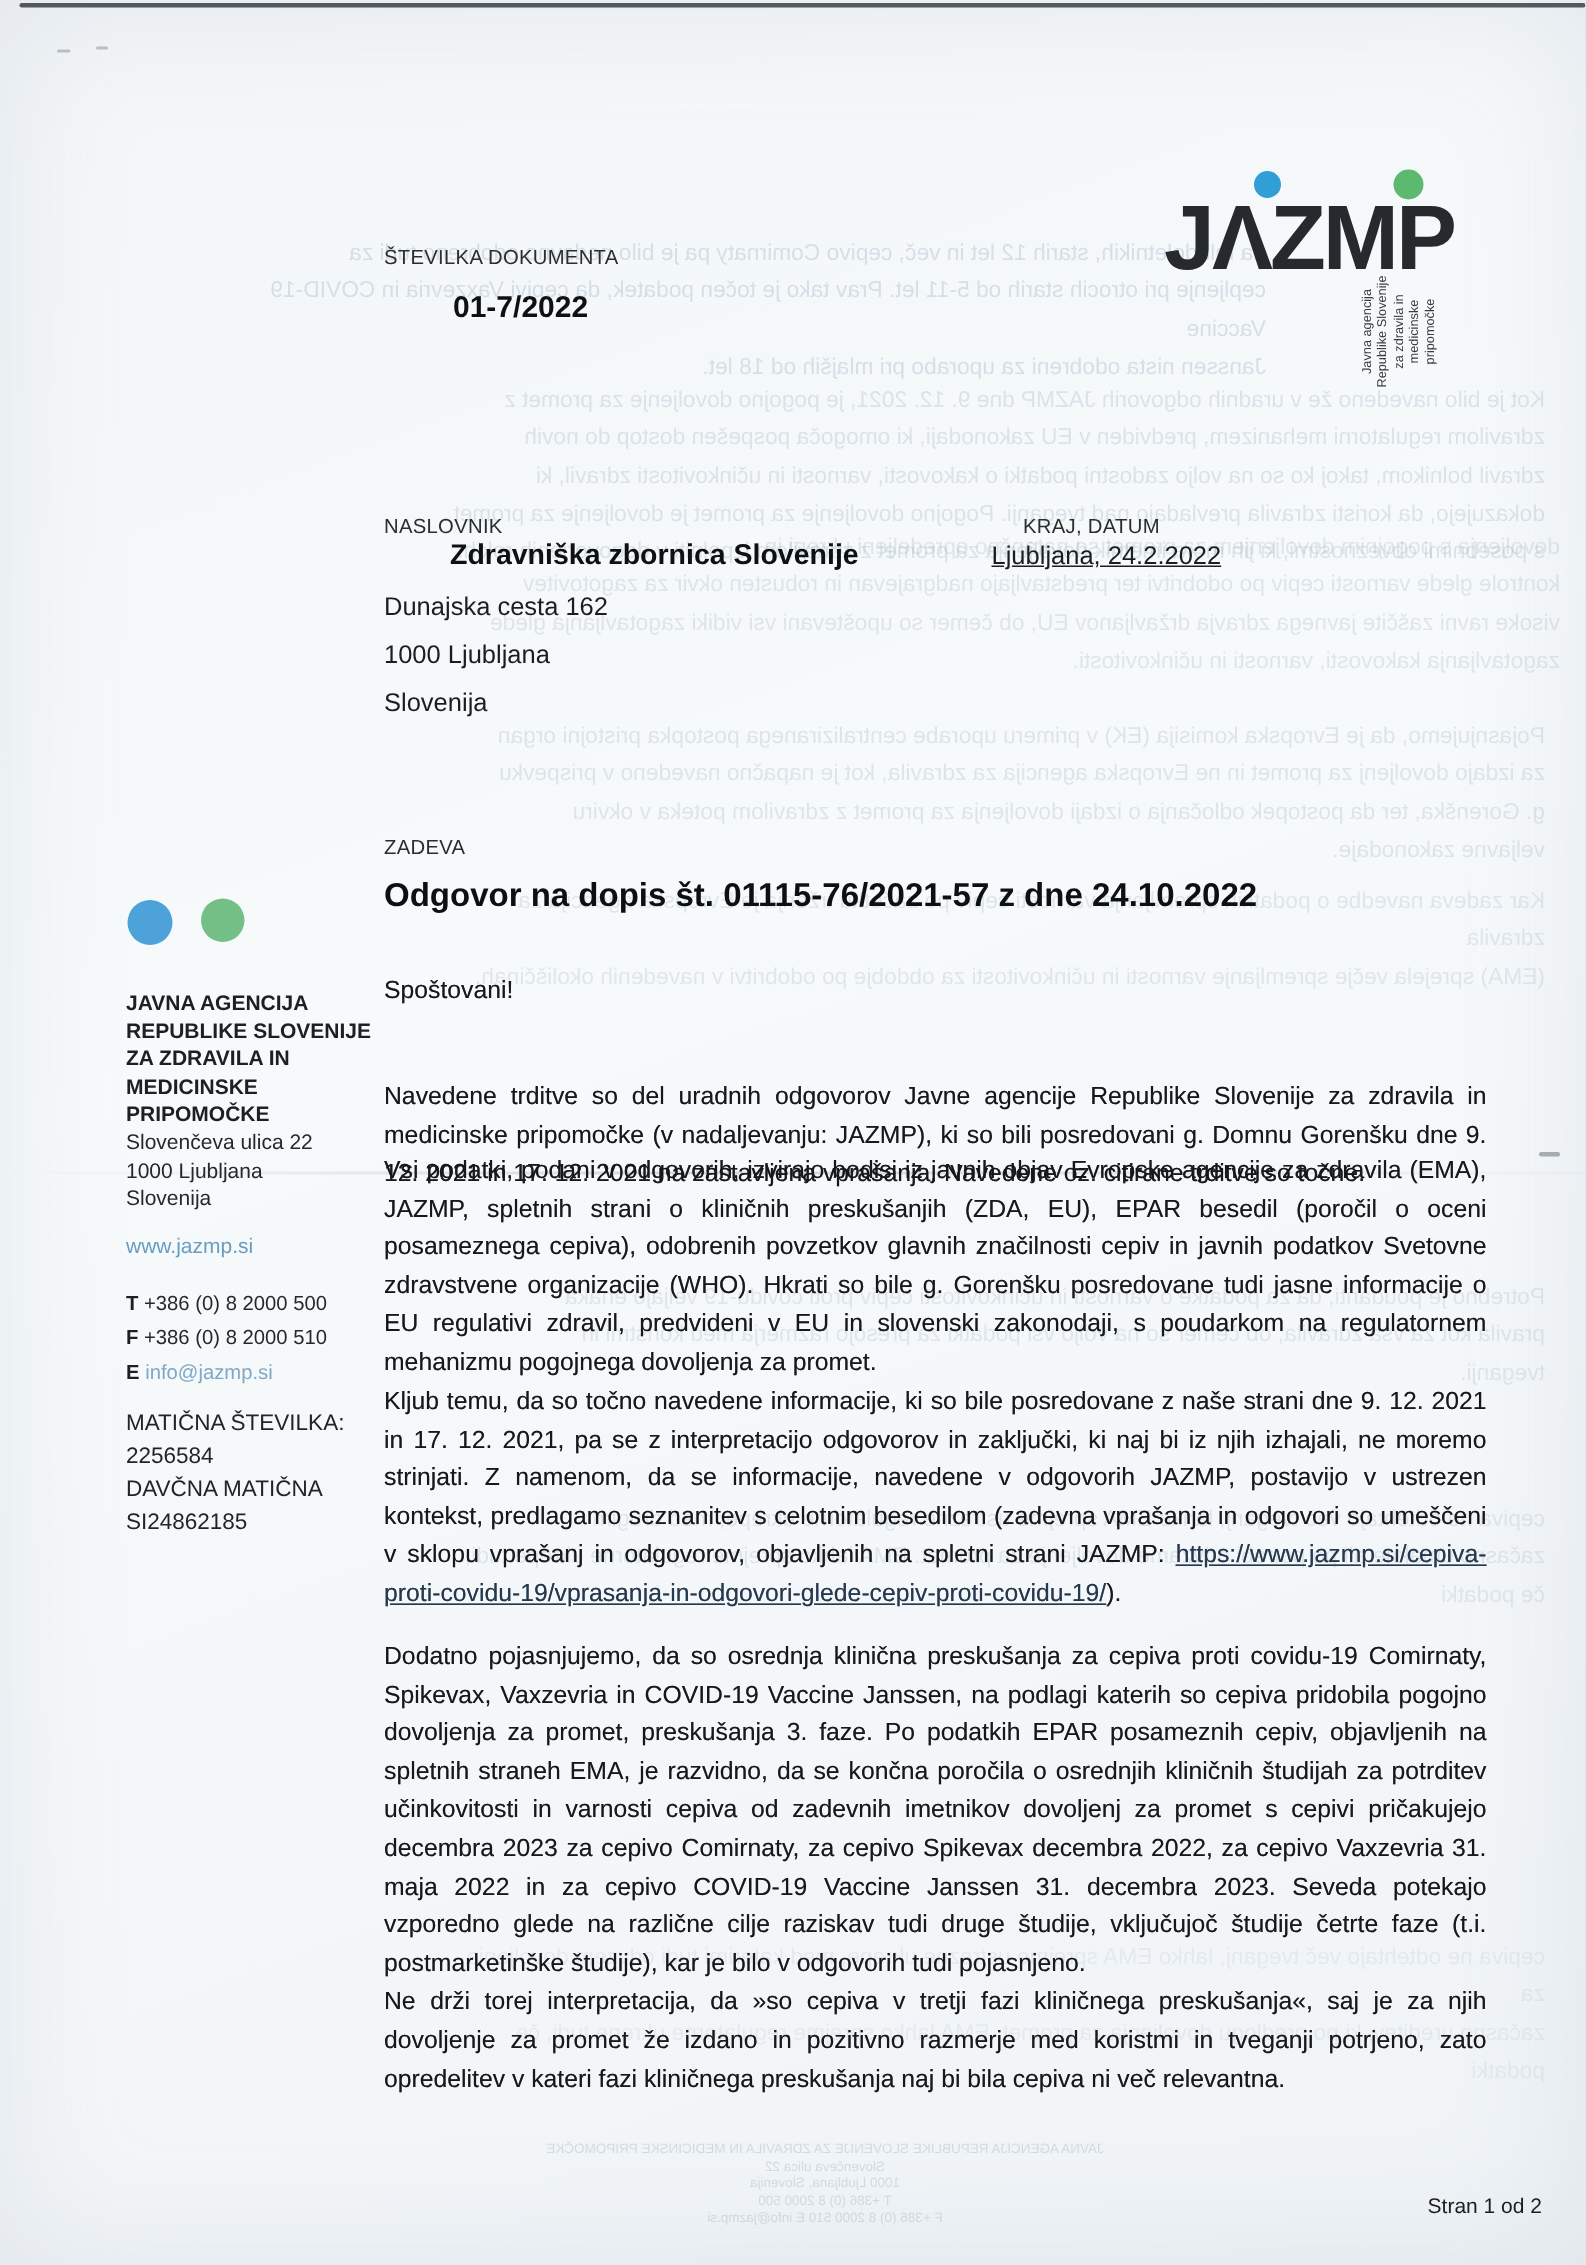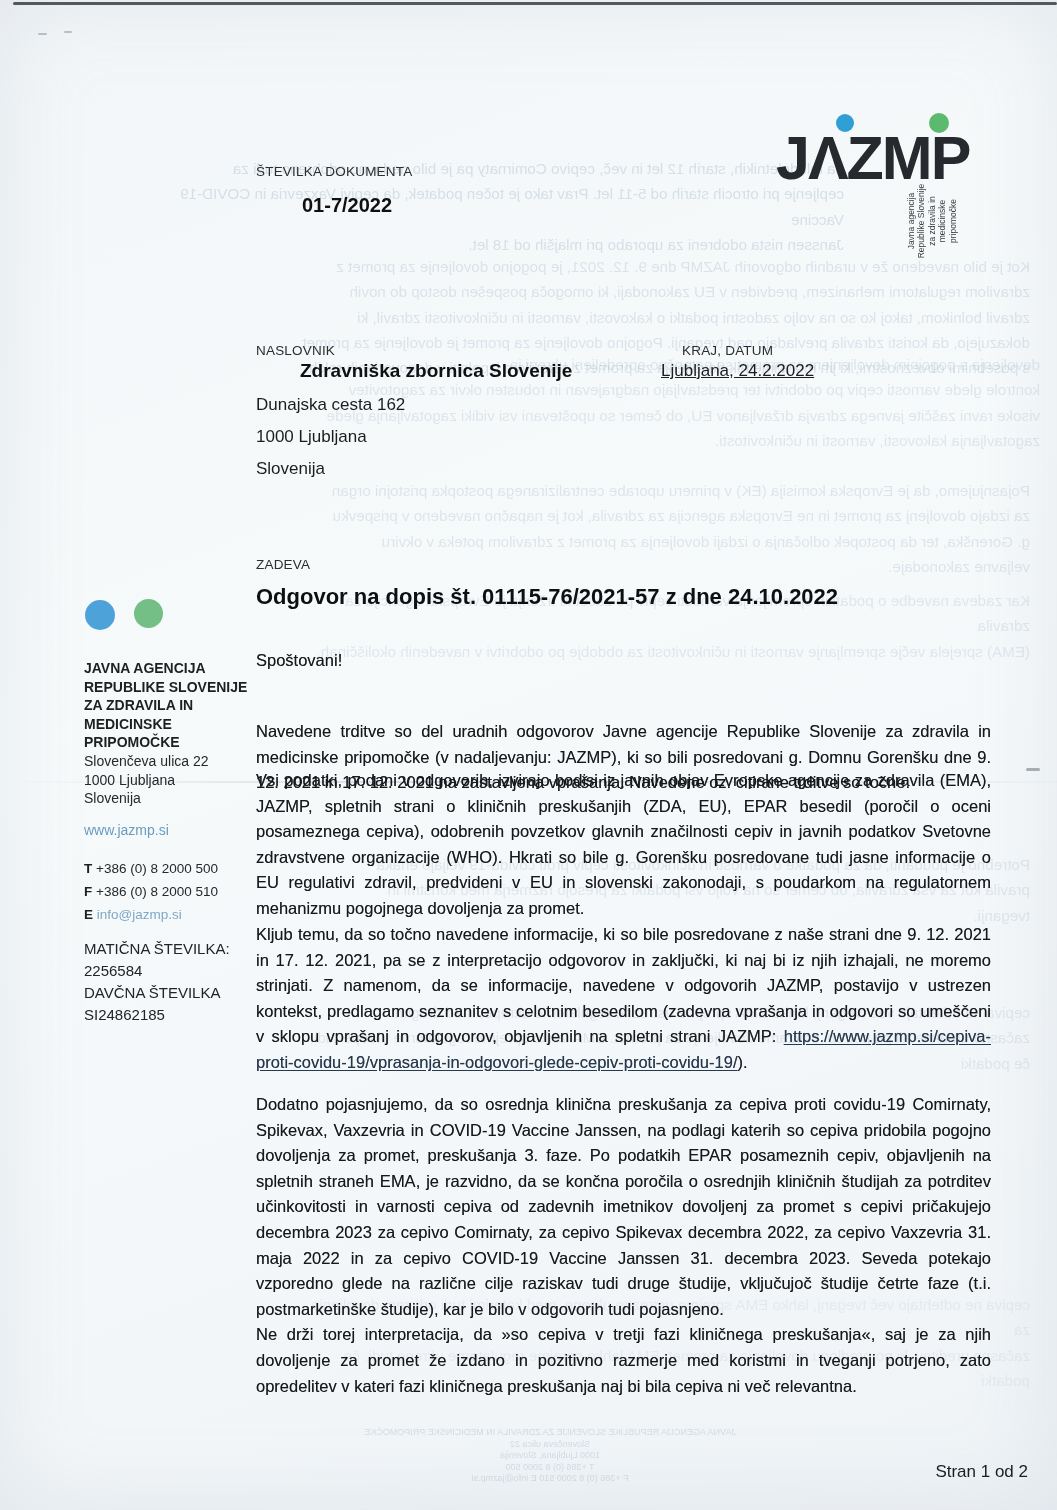--- a/index.html
+++ b/index.html
@@ -53,21 +53,21 @@
   .side-dot-green { left:134px; top:599px; width:29px; height:29px; background:#74bf85; }
   .side-block { position:absolute; left:84px; width:165px; }
   .side-bold  { font-size:14px; line-height:18.6px; font-weight:bold; color:#1d1f21; }
   .side-reg   { font-size:14px; line-height:18.6px; color:#26282b; }
   .side-link  { font-size:14px; color:#6a9cc0; }
   .contact-row { font-size:13.5px; line-height:23px; color:#26282b; }
   .contact-row b { color:#1d1f21; }
   .contact-mail { color:#7fa8c6; }
   .side-small { font-size:15px; line-height:22px; color:#222427; }
 
-  .page-num { position:absolute; right:29px; top:1462px; font-size:17px; color:#1c1d1f; }
+  .page-num { position:absolute; right:29px; top:1462px; font-size:14px; color:#1c1d1f; }
 </style>
 </head>
 <body>
 
 <div class="page">
 
   <div class="ghost" style="left:128px;top:156px;width:716px;opacity:.30;">na mladoletnikih, starih 12 let in več, cepivo Comirnaty pa je bilo nedavno odobreno tudi za
 cepljenje pri otrocih starih od 5-11 let. Prav tako je točen podatek, da cepivi Vaxzevria in COVID-19 Vaccine
 Janssen nista odobreni za uporabo pri mlajših od 18 let.</div>
   <div class="ghost" style="left:128px;top:254px;width:902px;opacity:.26;">Kot je bilo navedeno že v uradnih odgovorih JAZMP dne 9. 12. 2021, je pogojno dovoljenje za promet z
@@ -161,19 +161,19 @@
 
   <div class="side-block" style="top:857px;">
     <div class="contact-row"><b>T</b> <span>+386 (0) 8 2000 500</span></div>
     <div class="contact-row"><b>F</b> <span>+386 (0) 8 2000 510</span></div>
     <div class="contact-row"><b>E</b> <span class="contact-mail">info@jazmp.si</span></div>
   </div>
 
   <div class="side-block" style="top:938px;">
     <div class="side-small">MATIČNA ŠTEVILKA:</div>
     <div class="side-small">2256584</div>
-    <div class="side-small">DAVČNA ŠTEVILKA</div>
+    <div class="side-small">DAVČNA MATIČNA</div>
     <div class="side-small">SI24862185</div>
   </div>
 
   <div class="page-num">Stran 1 od 2</div>
 
 </div>
 
 </body></html>

